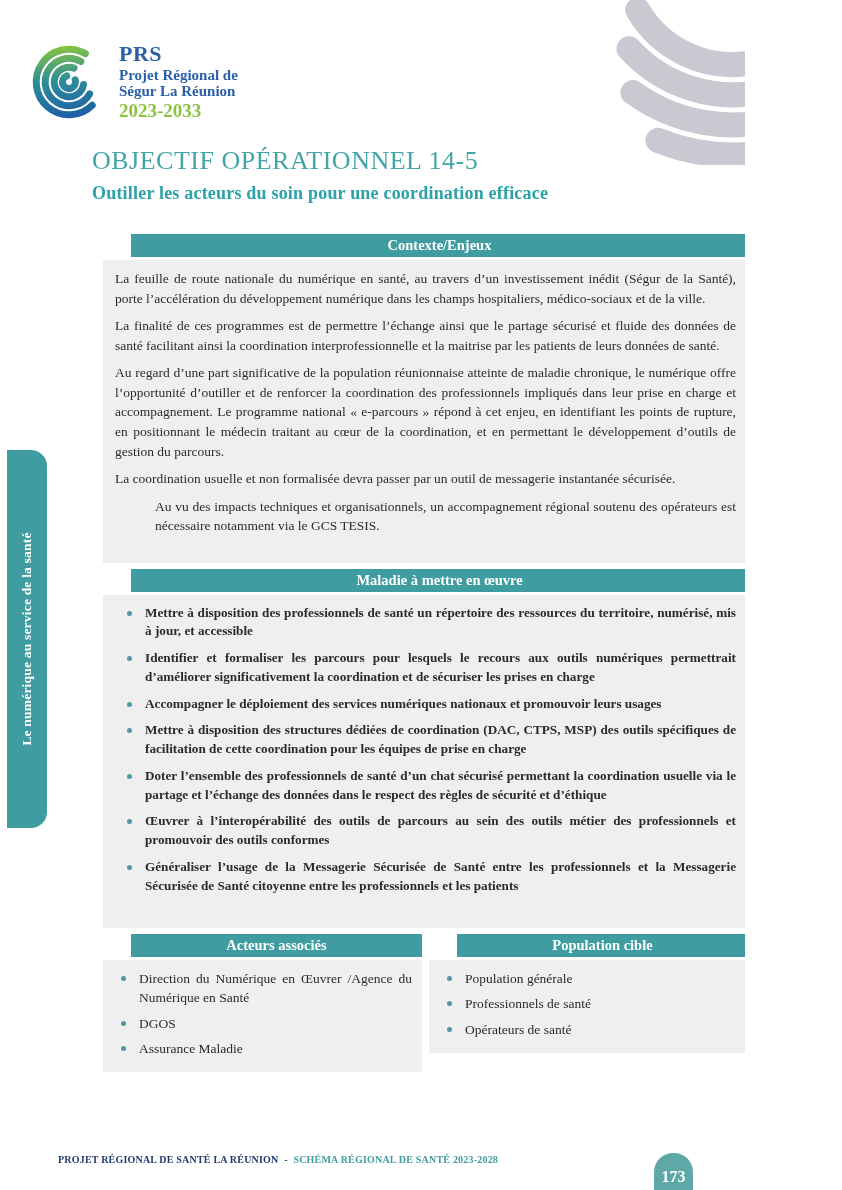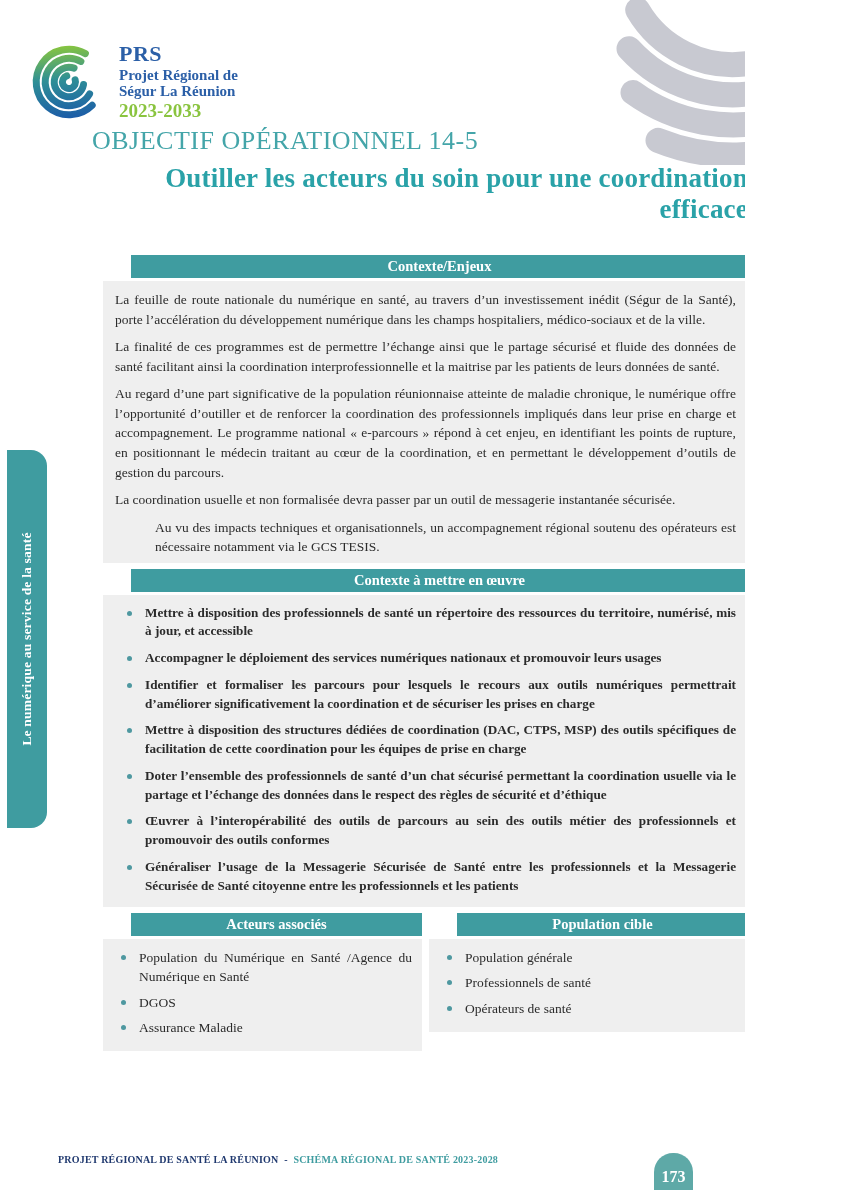--- a/index.html
+++ b/index.html
@@ -42,38 +42,38 @@
     background: var(--teal); border-radius: 0 16px 16px 0;
   }
   .side-tab span {
     position: absolute; top: 50%; left: 50%;
     transform: translate(-50%, -50%) rotate(-90deg);
     white-space: nowrap; color: #ffffff; font-size: 13.5px; font-weight: bold;
     letter-spacing: 0.2px;
   }
 
   
-  .main { position: absolute; left: 103px; top: 126px; width: 645px; }
+  .main { position: absolute; left: 103px; top: 146px; width: 645px; }
   .obj-number {
     margin-left: -11px; font-size: 26px; font-weight: 400;
     color: var(--tealTitle); letter-spacing: 0.5px;
   }
   .obj-title {
-    margin: 7px 0 0 -11px; font-size: 27px; font-weight: bold;
-    color: #2aa2a8; letter-spacing: 0.2px; text-align: right;
+    margin: 7px 0 0 -11px; font-size: 18px; font-weight: bold;
+    color: #2aa2a8; letter-spacing: 0.2px;
   }
   .bar {
     margin-top: 3px; height: 23px; background: var(--teal);
     color: #ffffff; font-weight: bold; font-size: 14.5px;
     display: flex; align-items: center; justify-content: center; margin-left: 28px;
   }
   .bar.first { margin-top: 30px; }
   .bar.second { margin-top: 6px; }
 
-  .gray-block { margin-top: 3px; background: var(--grayBg); padding: 9px 12px 4px 12px; }
+  .gray-block { margin-top: 3px; background: var(--grayBg); padding: 9px 12px 25px 12px; }
   .gray-block p {
     font-size: 13.5px; line-height: 1.45; text-align: justify; margin-bottom: 8px;
   }
   .gray-block p:last-child { margin-bottom: 2px; margin-left: 40px; }
 
   ul.bullets { list-style: none; }
   ul.bullets li {
     position: relative; padding-left: 30px; margin-bottom: 8px;
     font-size: 13.2px; line-height: 1.42; text-align: justify;
   }
@@ -159,47 +159,47 @@
 
         <p>La finalité de ces programmes est de permettre l’échange ainsi que le partage sécurisé et fluide des données de santé facilitant ainsi la coordination interprofessionnelle et la maitrise par les patients de leurs données de santé.</p>
 
         <p>Au regard d’une part significative de la population réunionnaise atteinte de maladie chronique, le numérique offre l’opportunité d’outiller et de renforcer la coordination des professionnels impliqués dans leur prise en charge et accompagnement. Le programme national « e-parcours » répond à cet enjeu, en identifiant les points de rupture, en positionnant le médecin traitant au cœur de la coordination, et en permettant le développement d’outils de gestion du parcours.</p>
 
         <p>La coordination usuelle et non formalisée devra passer par un outil de messagerie instantanée sécurisée.</p>
 
         <p>Au vu des impacts techniques et organisationnels, un accompagnement régional soutenu des opérateurs est nécessaire notamment via le GCS TESIS.</p>
       </div>
 
-    <div class="bar second">Contexte à mettre en œuvre</div>
+    <div class="bar second">Maladie à mettre en œuvre</div>
     <div class="gray-block actions-block">
       <ul class="bullets">
 
           <li>Mettre à disposition des professionnels de santé un répertoire des ressources du territoire, numérisé, mis à jour, et accessible</li>
 
+          <li>Identifier et formaliser les parcours pour lesquels le recours aux outils numériques permettrait d’améliorer significativement la coordination et de sécuriser les prises en charge</li>
+
           <li>Accompagner le déploiement des services numériques nationaux et promouvoir leurs usages</li>
-
-          <li>Identifier et formaliser les parcours pour lesquels le recours aux outils numériques permettrait d’améliorer significativement la coordination et de sécuriser les prises en charge</li>
 
           <li>Mettre à disposition des structures dédiées de coordination (DAC, CTPS, MSP) des outils spécifiques de facilitation de cette coordination pour les équipes de prise en charge</li>
 
           <li>Doter l’ensemble des professionnels de santé d’un chat sécurisé permettant la coordination usuelle via le partage et l’échange des données dans le respect des règles de sécurité et d’éthique</li>
 
           <li>Œuvrer à l’interopérabilité des outils de parcours au sein des outils métier des professionnels et promouvoir des outils conformes</li>
 
           <li>Généraliser l’usage de la Messagerie Sécurisée de Santé entre les professionnels et la Messagerie Sécurisée de Santé citoyenne entre les professionnels et les patients</li>
         </ul>
     </div>
 
     <div class="bottom-row">
       <div class="bottom-col">
         <div class="bar">Acteurs associés</div>
         <div class="gray-block actors-block">
           <ul class="bullets">
 
-              <li>Population du Numérique en Santé /Agence du Numérique en Santé</li>
+              <li>Direction du Numérique en Œuvrer /Agence du Numérique en Santé</li>
 
               <li>DGOS</li>
 
               <li>Assurance Maladie</li>
             </ul>
         </div>
       </div>
       <div class="bottom-col">
         <div class="bar">Population cible</div>
         <div class="gray-block population-block">

